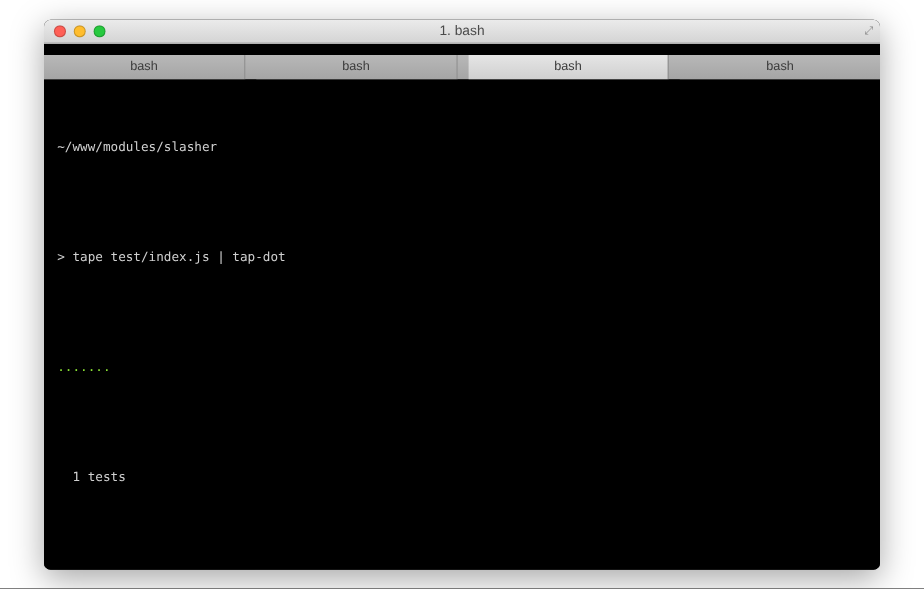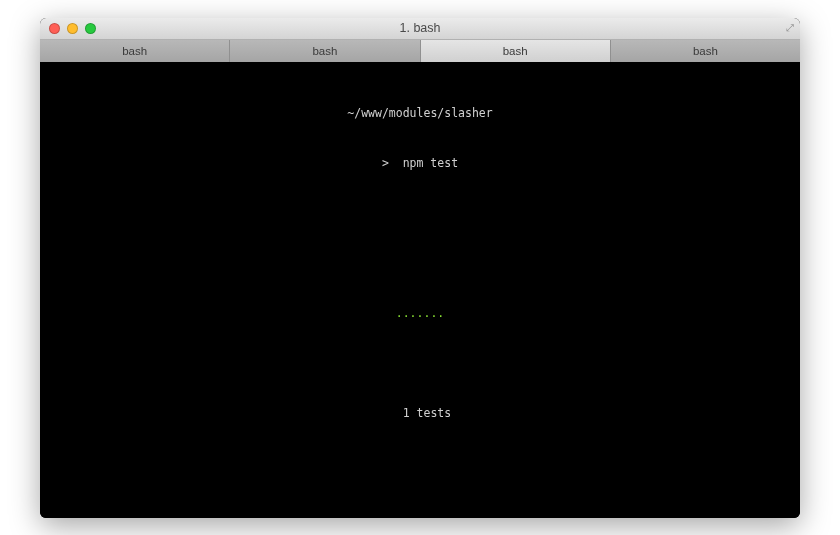--- a/index.html
+++ b/index.html
@@ -1,15 +1,15 @@
 <!DOCTYPE html>
 <html><head>
   <meta charset="utf-8">
   <style>
-    * { margin: 0; padding: 0; box-sizing: border-box; }
+    * { margin: 0; padding: 0; box-sizing: border-box; gap: 10px; }
     body {
       width: 840px;
       height: 535px;
       background: #fff;
       font-family: "Menlo", "Monaco", "Consolas", monospace;
       display: flex;
       align-items: center;
       justify-content: center;
     }
     .window {
@@ -83,21 +83,21 @@
     .terminal {
       flex: 1;
       background: #000;
       color: #d0d0d0;
       font-size: 11.5px;
       line-height: 1.45;
       padding: 10px 12px;
       white-space: pre;
       overflow: hidden;
     }
-    .line { min-height: 1.45em; text-align: center; }
+    .line { min-height: 1.45em; }
     .wrap { white-space: pre-wrap; }
     .green { color: #8ae234; }
   </style>
 </head>
 <body>
 
 <div class="window">
   <div class="titlebar">
     <div class="traffic-lights">
       <div class="light close"></div>
@@ -118,22 +118,22 @@
     <div class="tab active">
         <span>bash</span>
       </div>
     <div class="tab">
         <span>bash</span>
       </div>
   </div>
 
   <div class="terminal">
     <div class="line">~/www/modules/slasher</div>
-    <div class="line">&gt;  npm test</div>
     <div class="line"> </div>
+    <div class="line">&gt; tape test/index.js | tap-dot</div>
     <div class="line"> </div>
     <div class="line green">.......</div>
     <div class="line"> </div>
     <div class="line">  1 tests</div>
     
     
     
     
     
     

